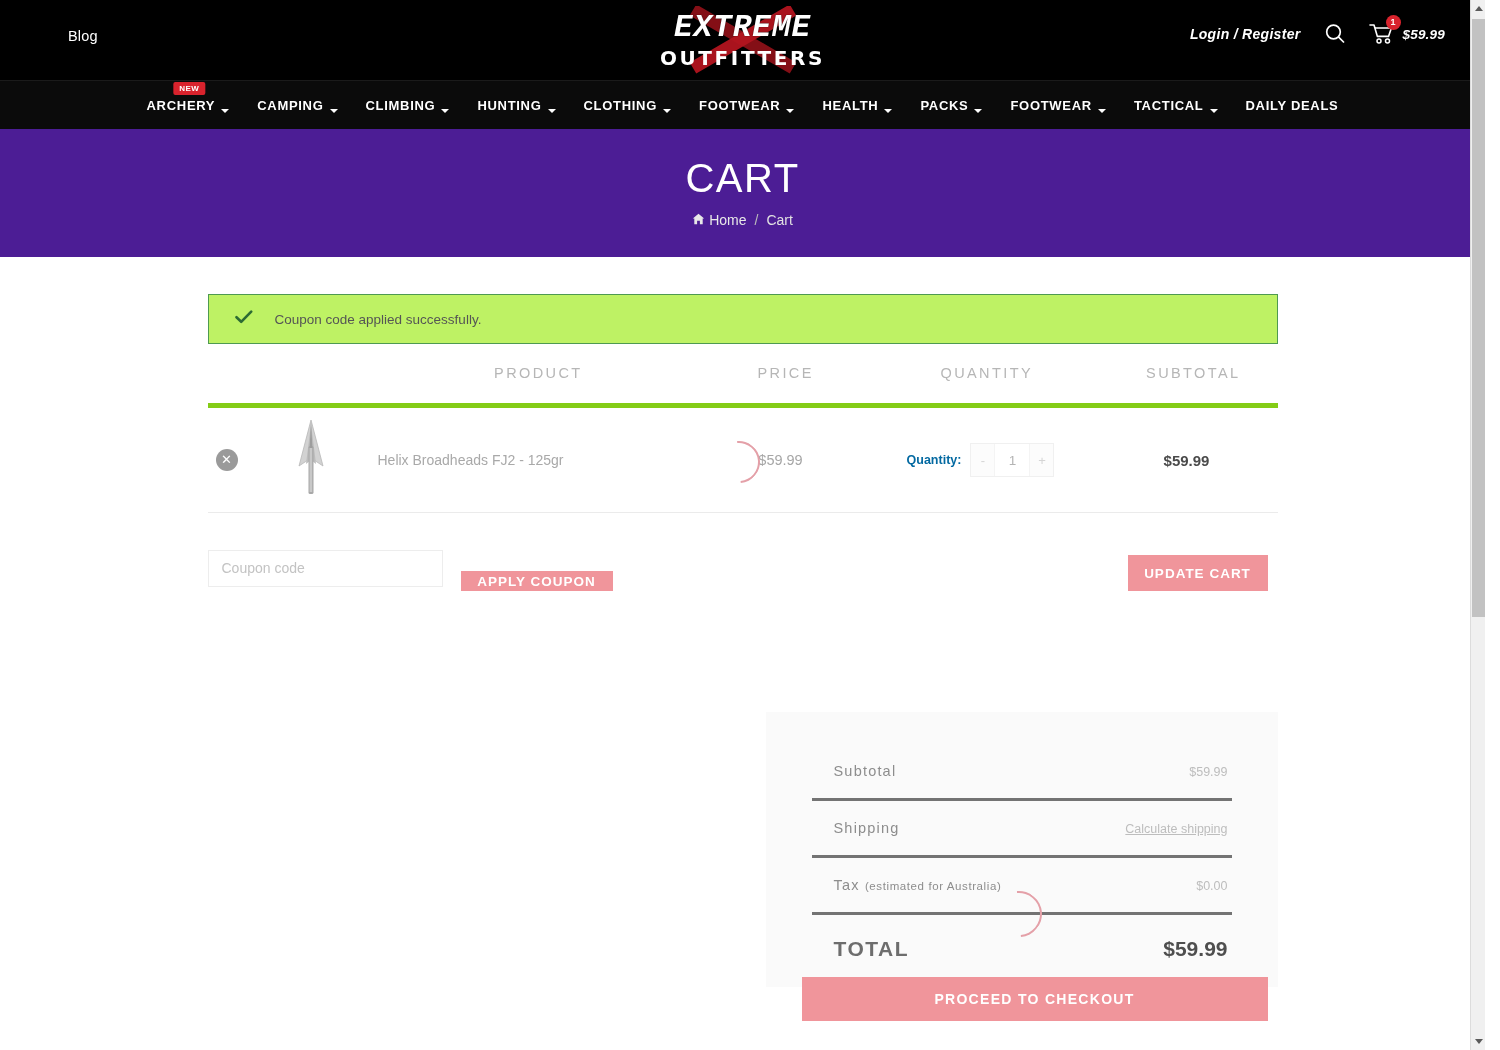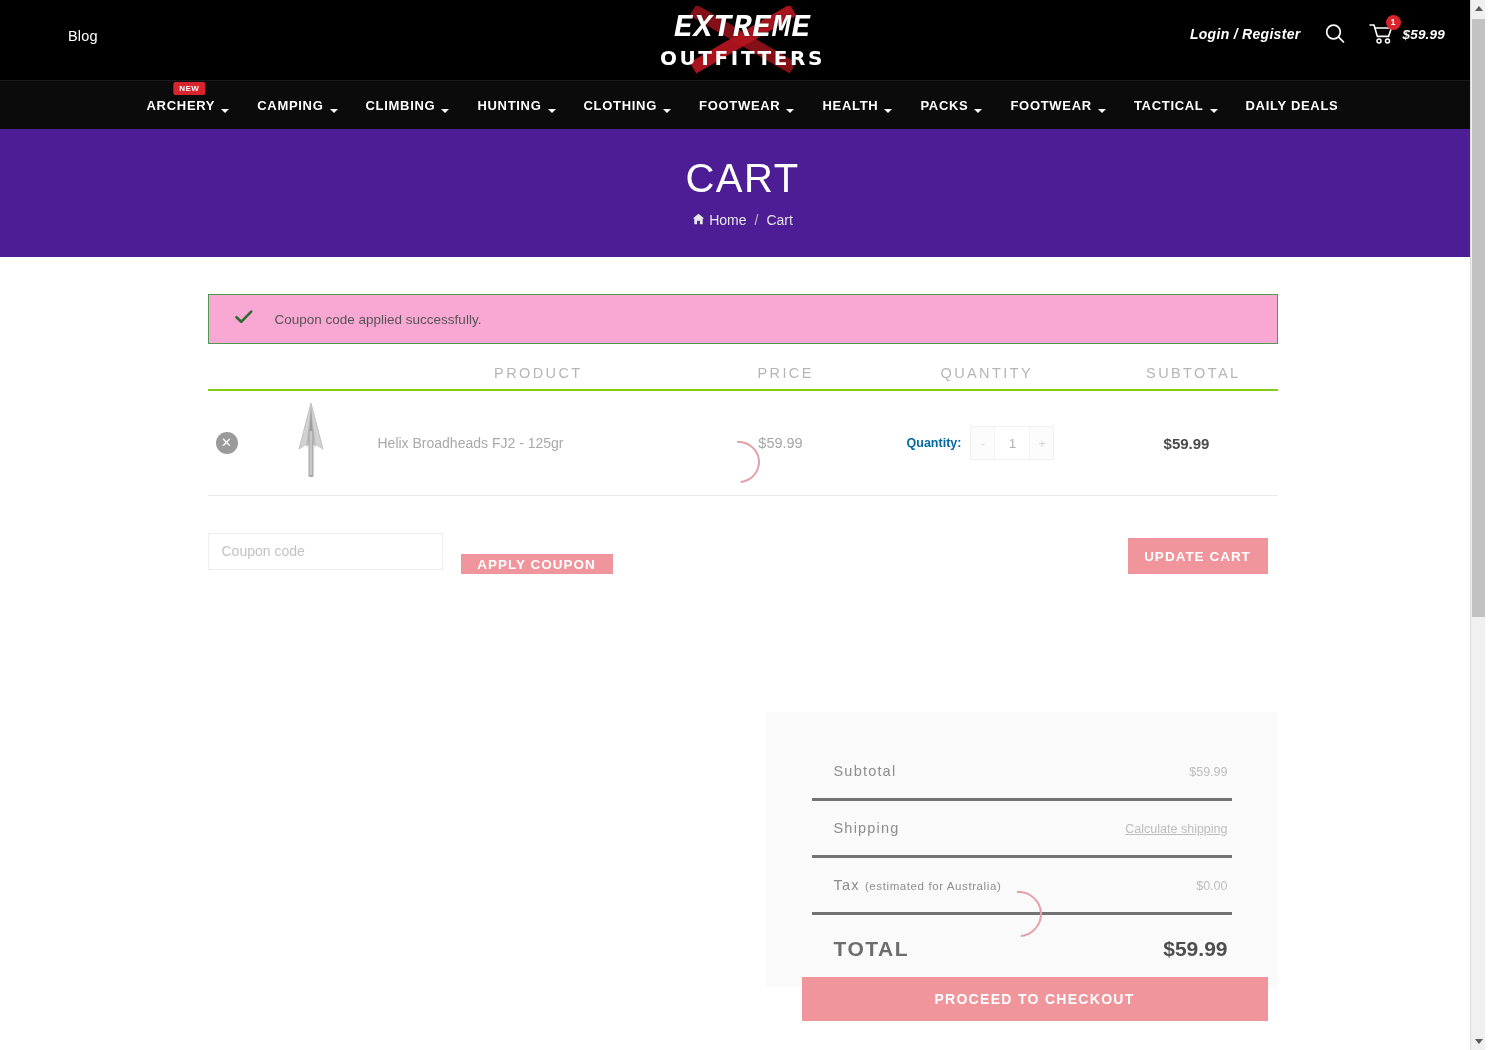--- a/index.html
+++ b/index.html
@@ -178,34 +178,34 @@
   }
   .container {
     width: 1070px;
     margin: 0 auto;
     position: relative;
   }
 
   .notice {
     margin-top: 37px;
     border: 1px solid #4e9a51;
-    background: #f9a8d4;
+    background: #bef264;
     height: 50px;
     display: flex; align-items: center;
     padding-left: 26px;
     gap: 22px;
   }
   .notice-text { color: #555; font-size: 13.5px; }
 
   
   .cart-table { margin-top: 21px; width: 100%; }
   .cart-head {
     display: flex;
-    border-bottom: 2px solid #84cc16;
-    padding-bottom: 8px;
+    border-bottom: 5px solid #84cc16;
+    padding-bottom: 22px;
     gap: 16px;
   }
   .cart-head div {
     color: #b6b6b6;
     font-size: 14.5px;
     letter-spacing: 2.4px;
     text-align: center;
   }
   .col-remove { width: 48px; }
   .col-thumb  { width: 110px; }

